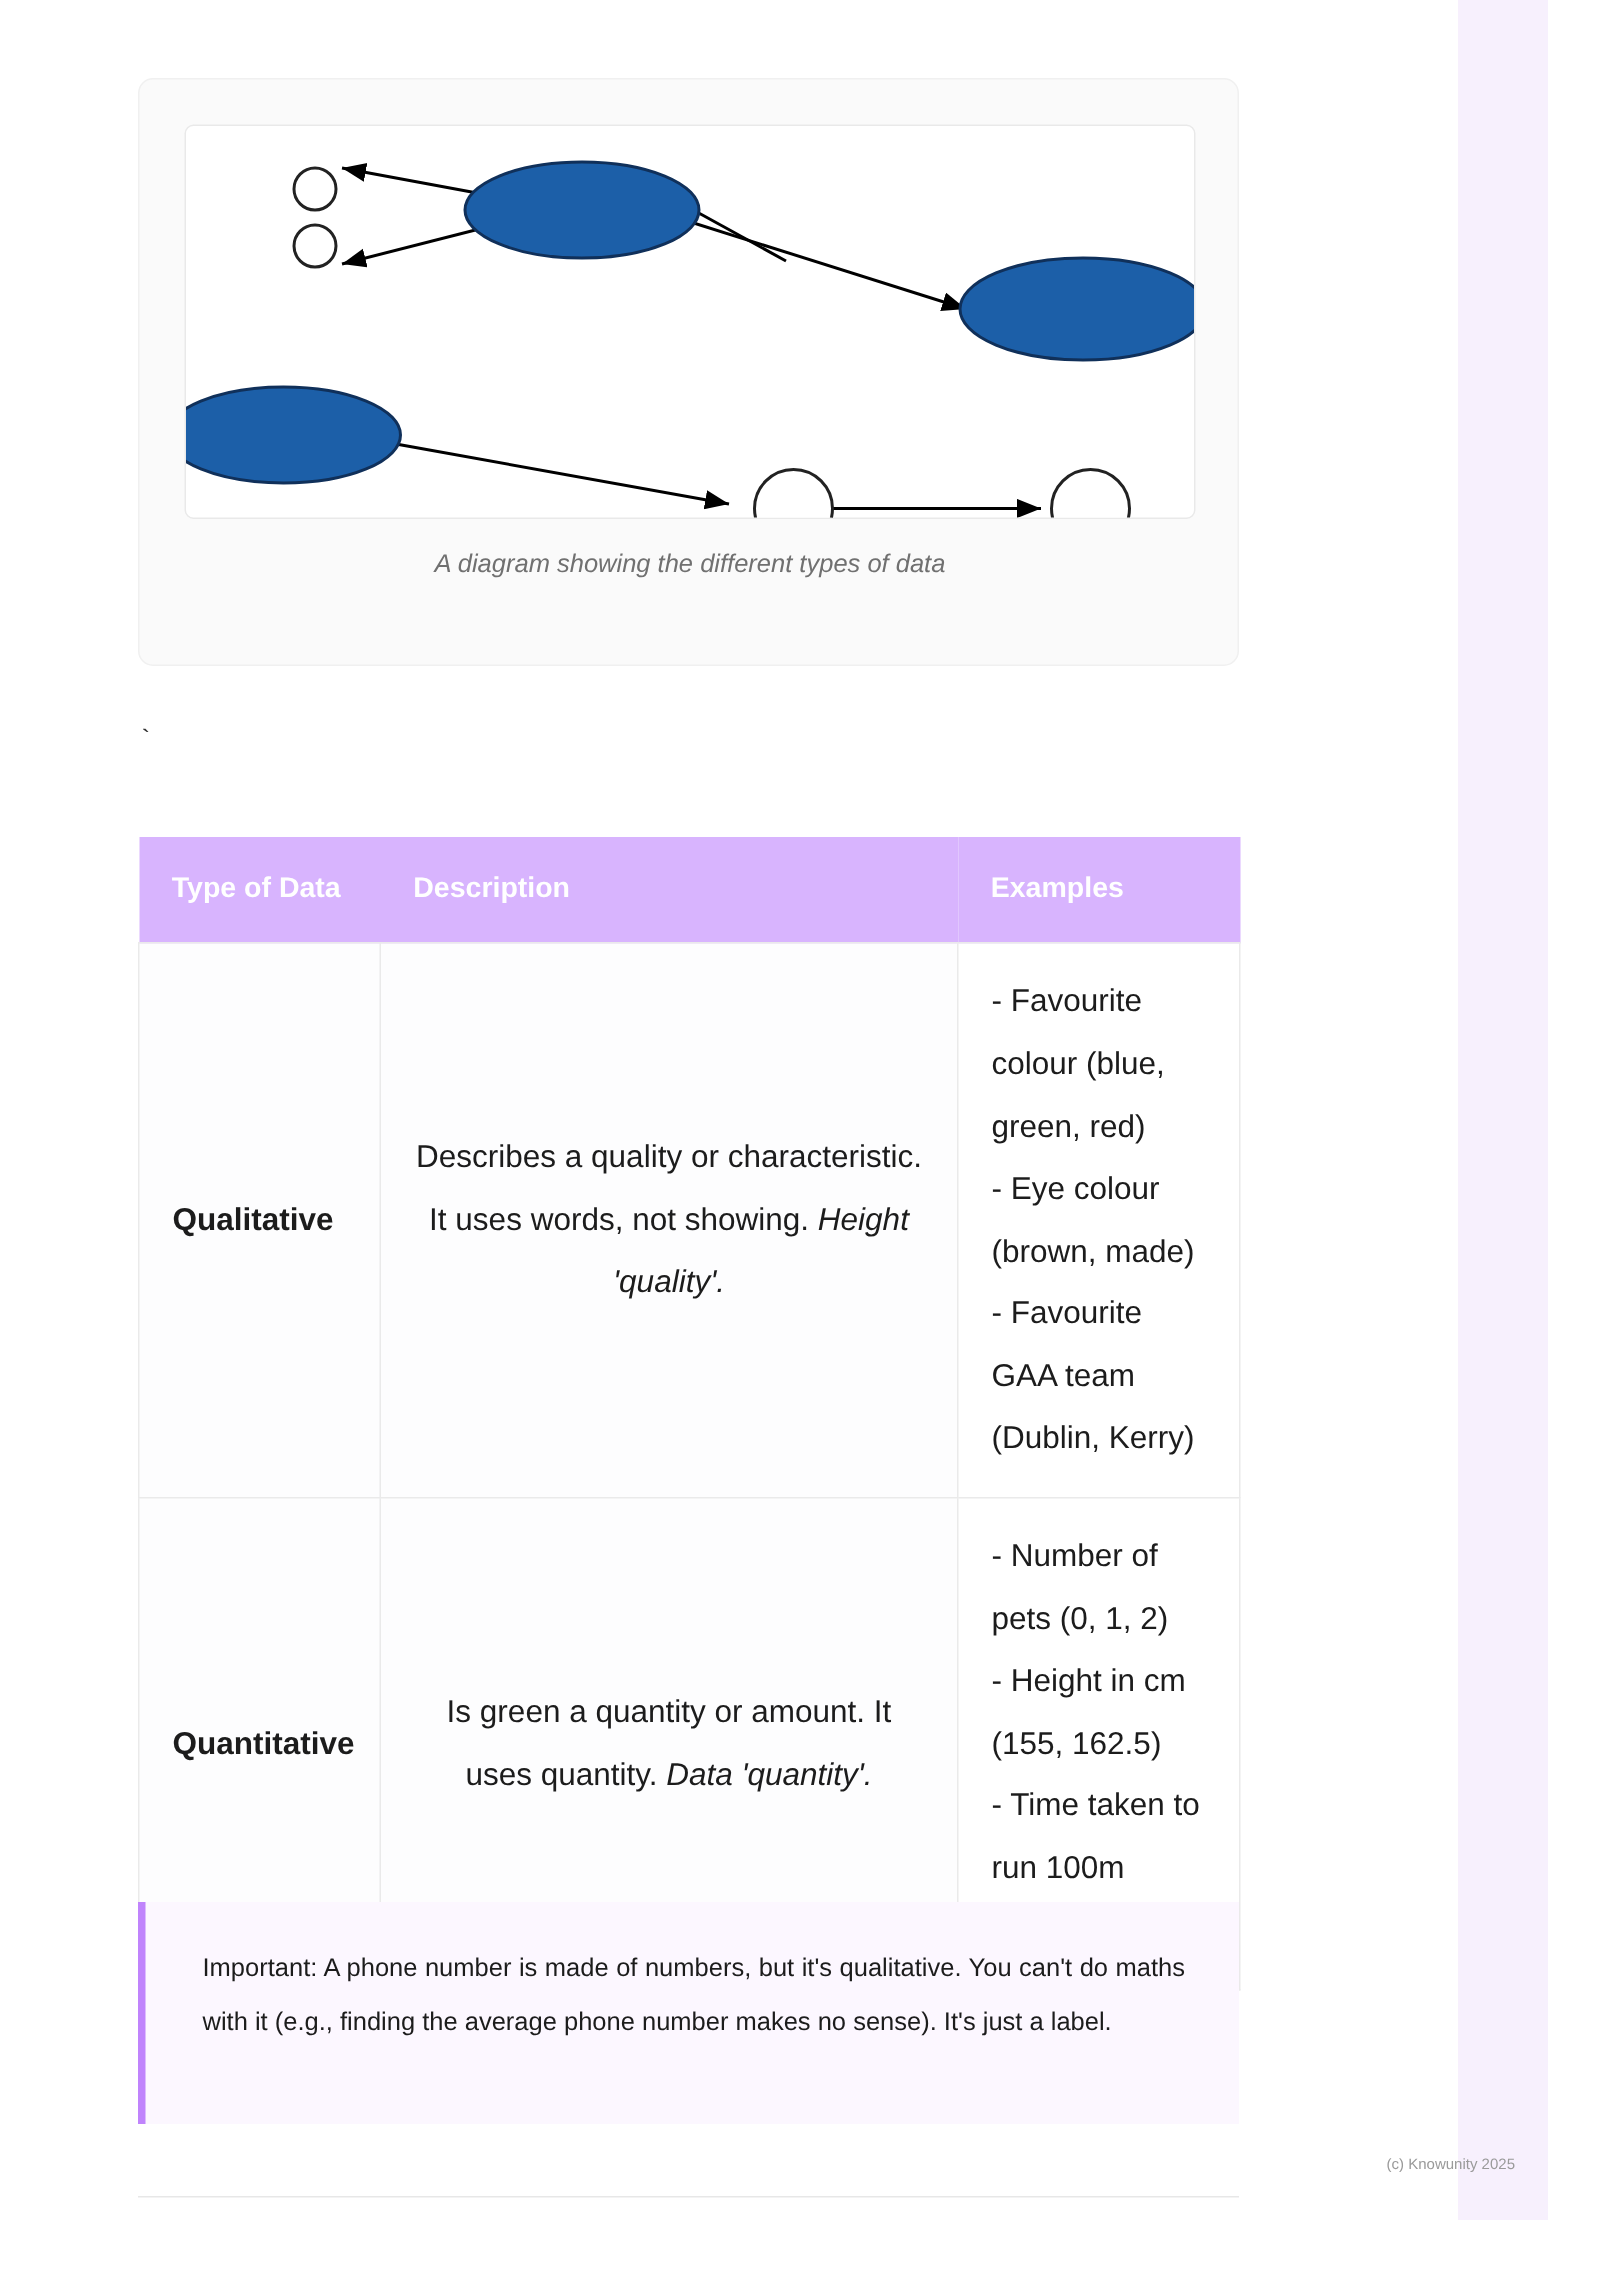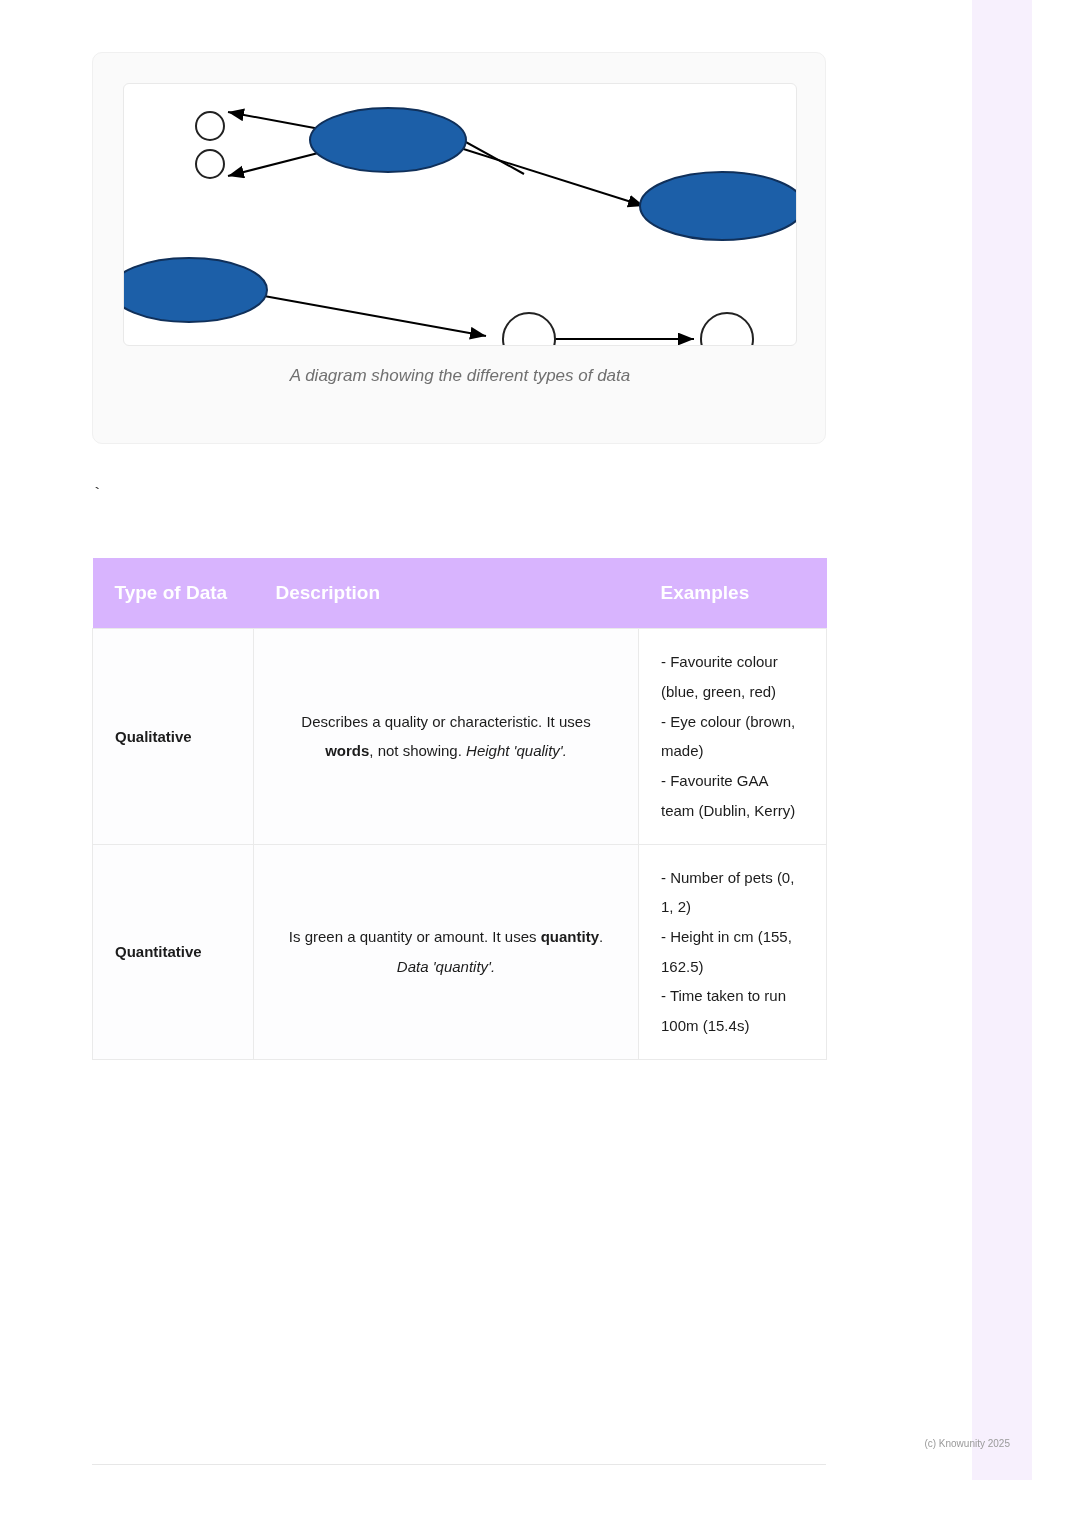--- a/index.html
+++ b/index.html
@@ -92,33 +92,33 @@
     vertical-align: middle;
     line-height: 1.6;
     border: none;
   }
   .data-table th.c0 { width: 161px; }
   .data-table th.c1 { width: 385px; }
   .data-table th.c2 { width: 188px; }
   .data-table td {
     border: 1px solid #eaeaea;
     padding: 18px 22px;
-    font-size: 15px;
+    font-size: 21px;
     color: #1c1c1c;
     line-height: 1.98;
     vertical-align: middle;
     background: #fdfdfe;
   }
   .data-table td.type-cell { font-weight: 700; }
   .data-table td.desc-cell { text-align: center; }
   .data-table td.ex-cell { background: #ffffff; }
   .data-table tr td:first-child { background: #fdfdfe; }
   .data-table .ex-line { display: block; }
   em { font-style: italic; }
-  b, strong { font-weight: 700; }
+  b, strong { font-weight: 400; }
 
   
   .callout {
     position: absolute;
     left: 92px;
     top: 1268px;
     width: 734px;
     min-height: 148px;
     background: #fcf7ff;
     border-left: 5px solid #c084fc;
@@ -209,17 +209,18 @@
         <td class="desc-cell"><span>Is green a quantity or amount. It uses </span><b>quantity</b><span>. </span><em>Data 'quantity'.</em></td>
         <td class="ex-cell">
             <span class="ex-line">- Number of pets (0, 1, 2)</span>
             <span class="ex-line">- Height in cm (155, 162.5)</span>
             <span class="ex-line">- Time taken to run 100m (15.4s)</span>
           </td>
       </tr>
     </tbody>
   </table>
 
+  <div class="callout"><b>Important</b><span>: A phone number is made of numbers, but it's </span><b>qualitative</b><span>. You can't do maths with it (e.g., finding the average phone number makes no sense). It's just a label.</span></div>
 
   <div class="footer-rule"></div>
   <div class="footer-credit">(c) Knowunity 2025</div>
 
 </div>
 
 </body></html>

